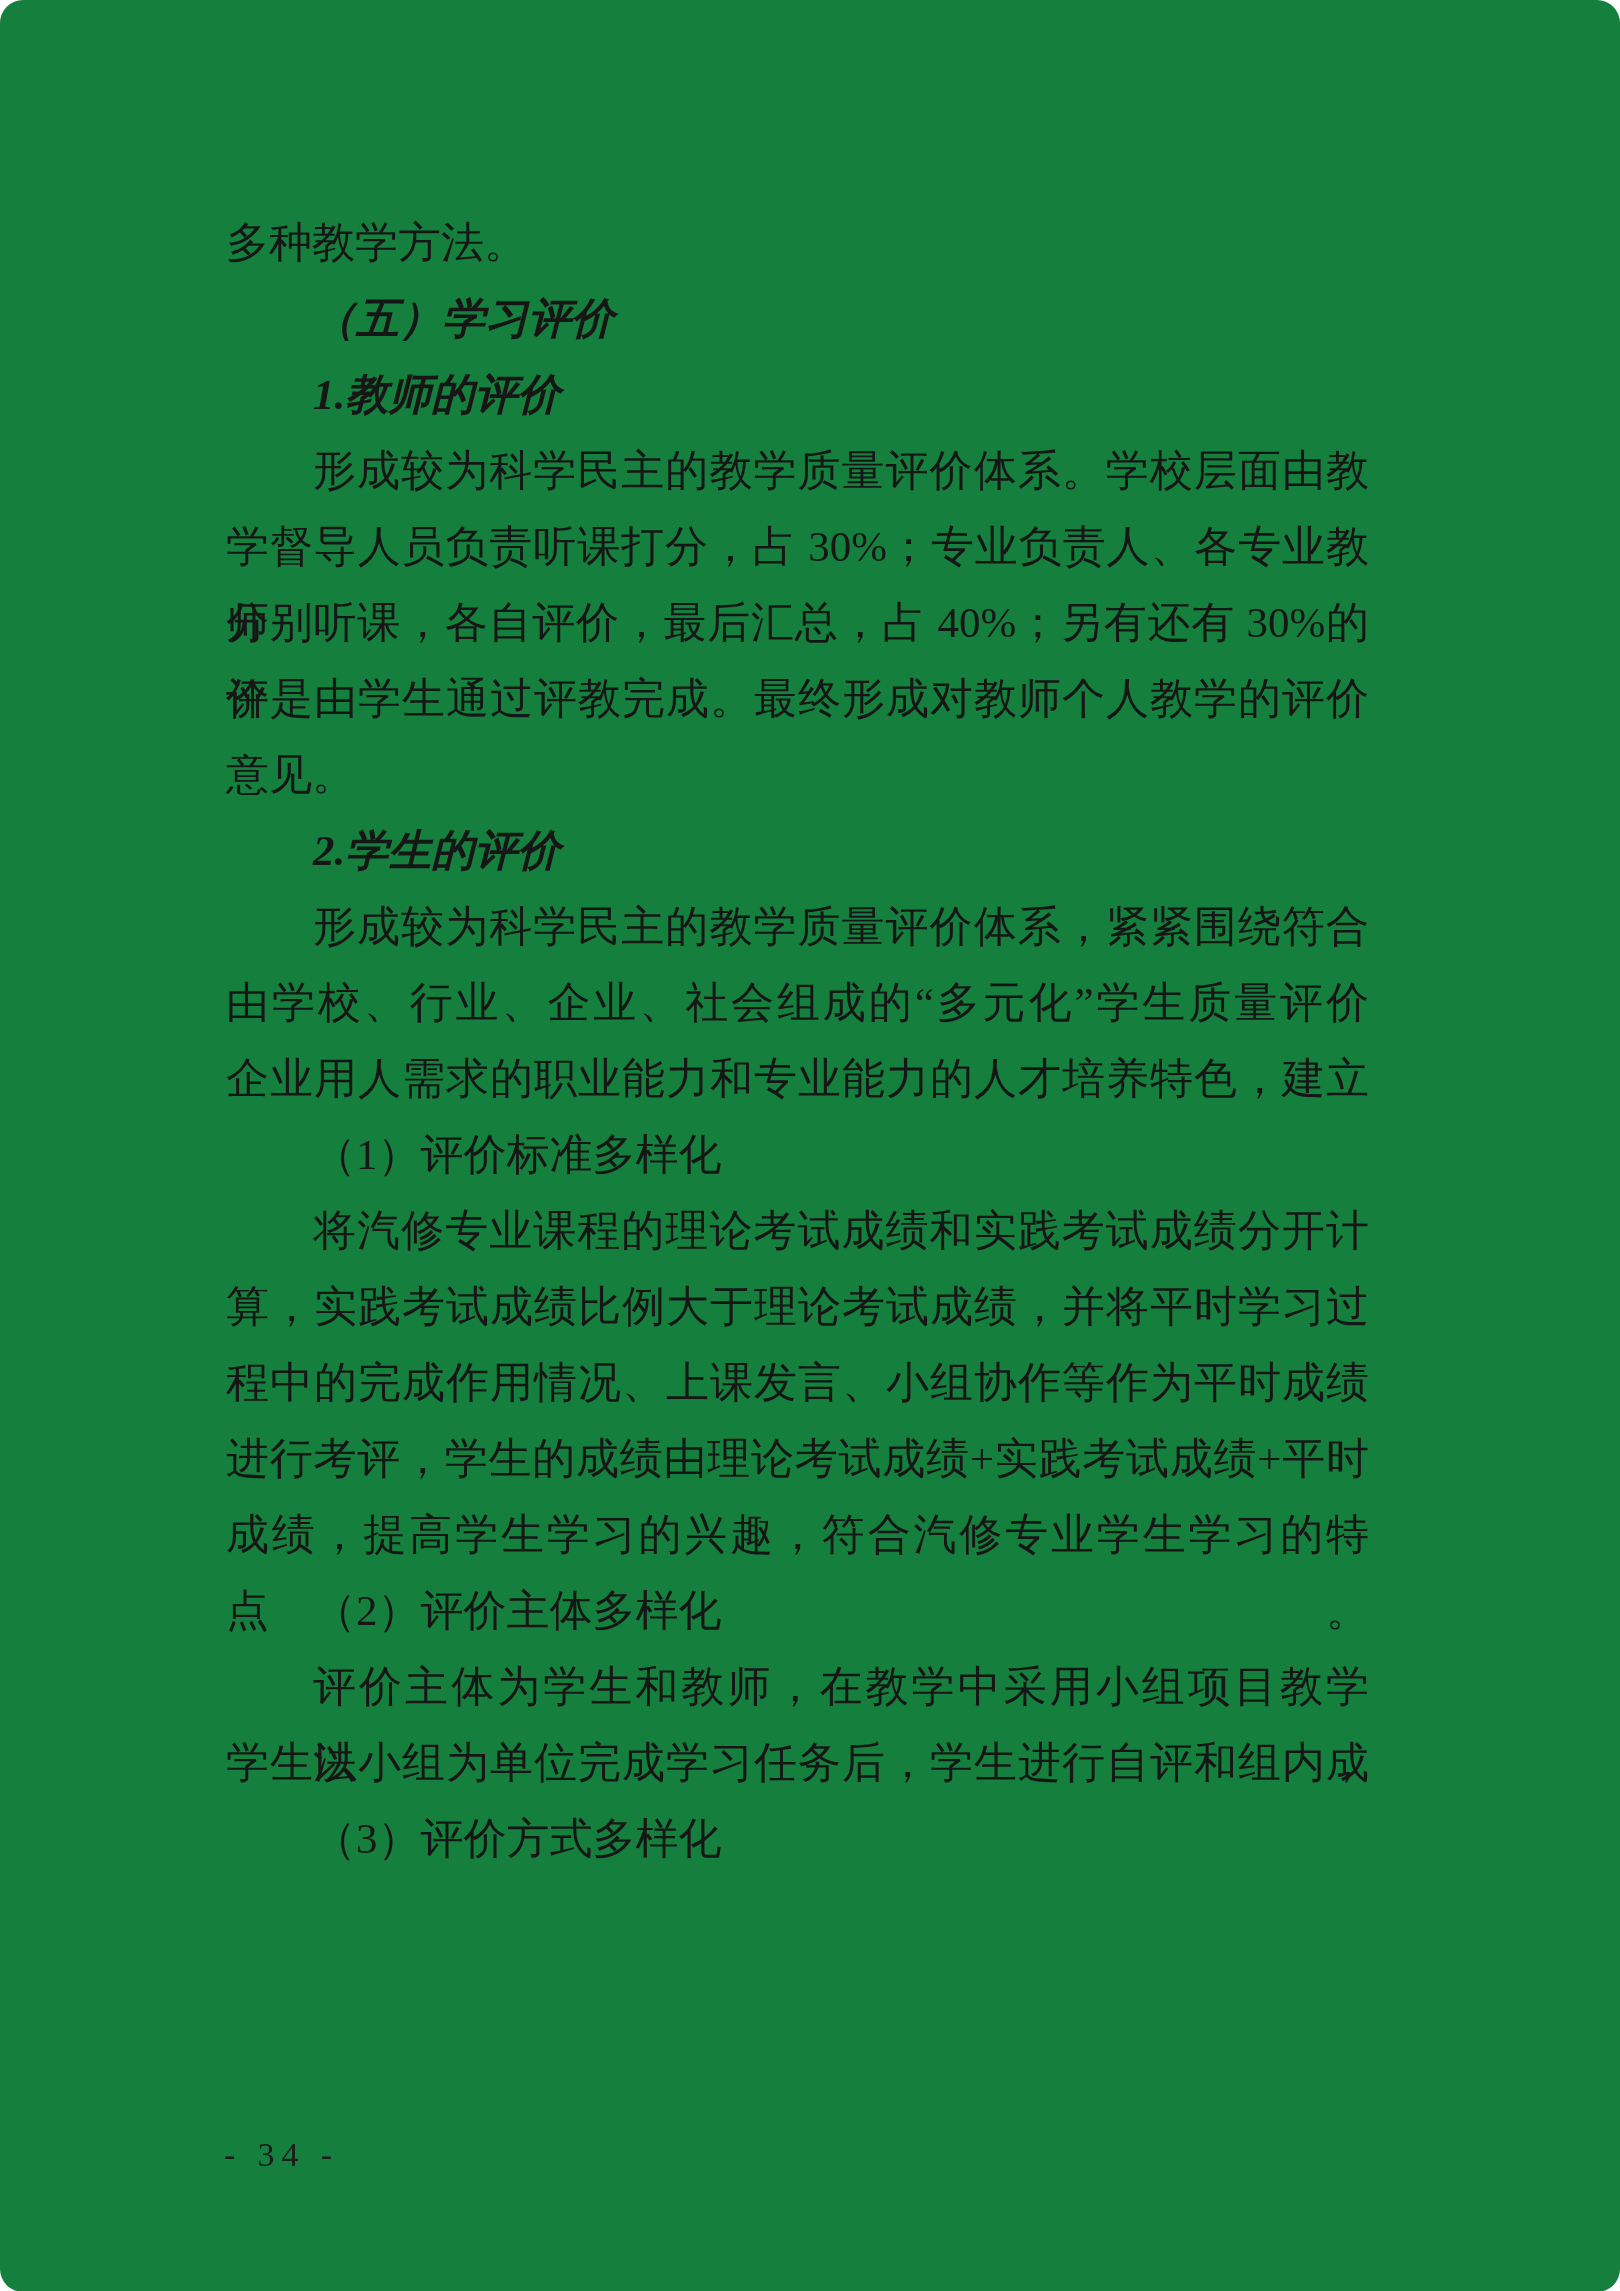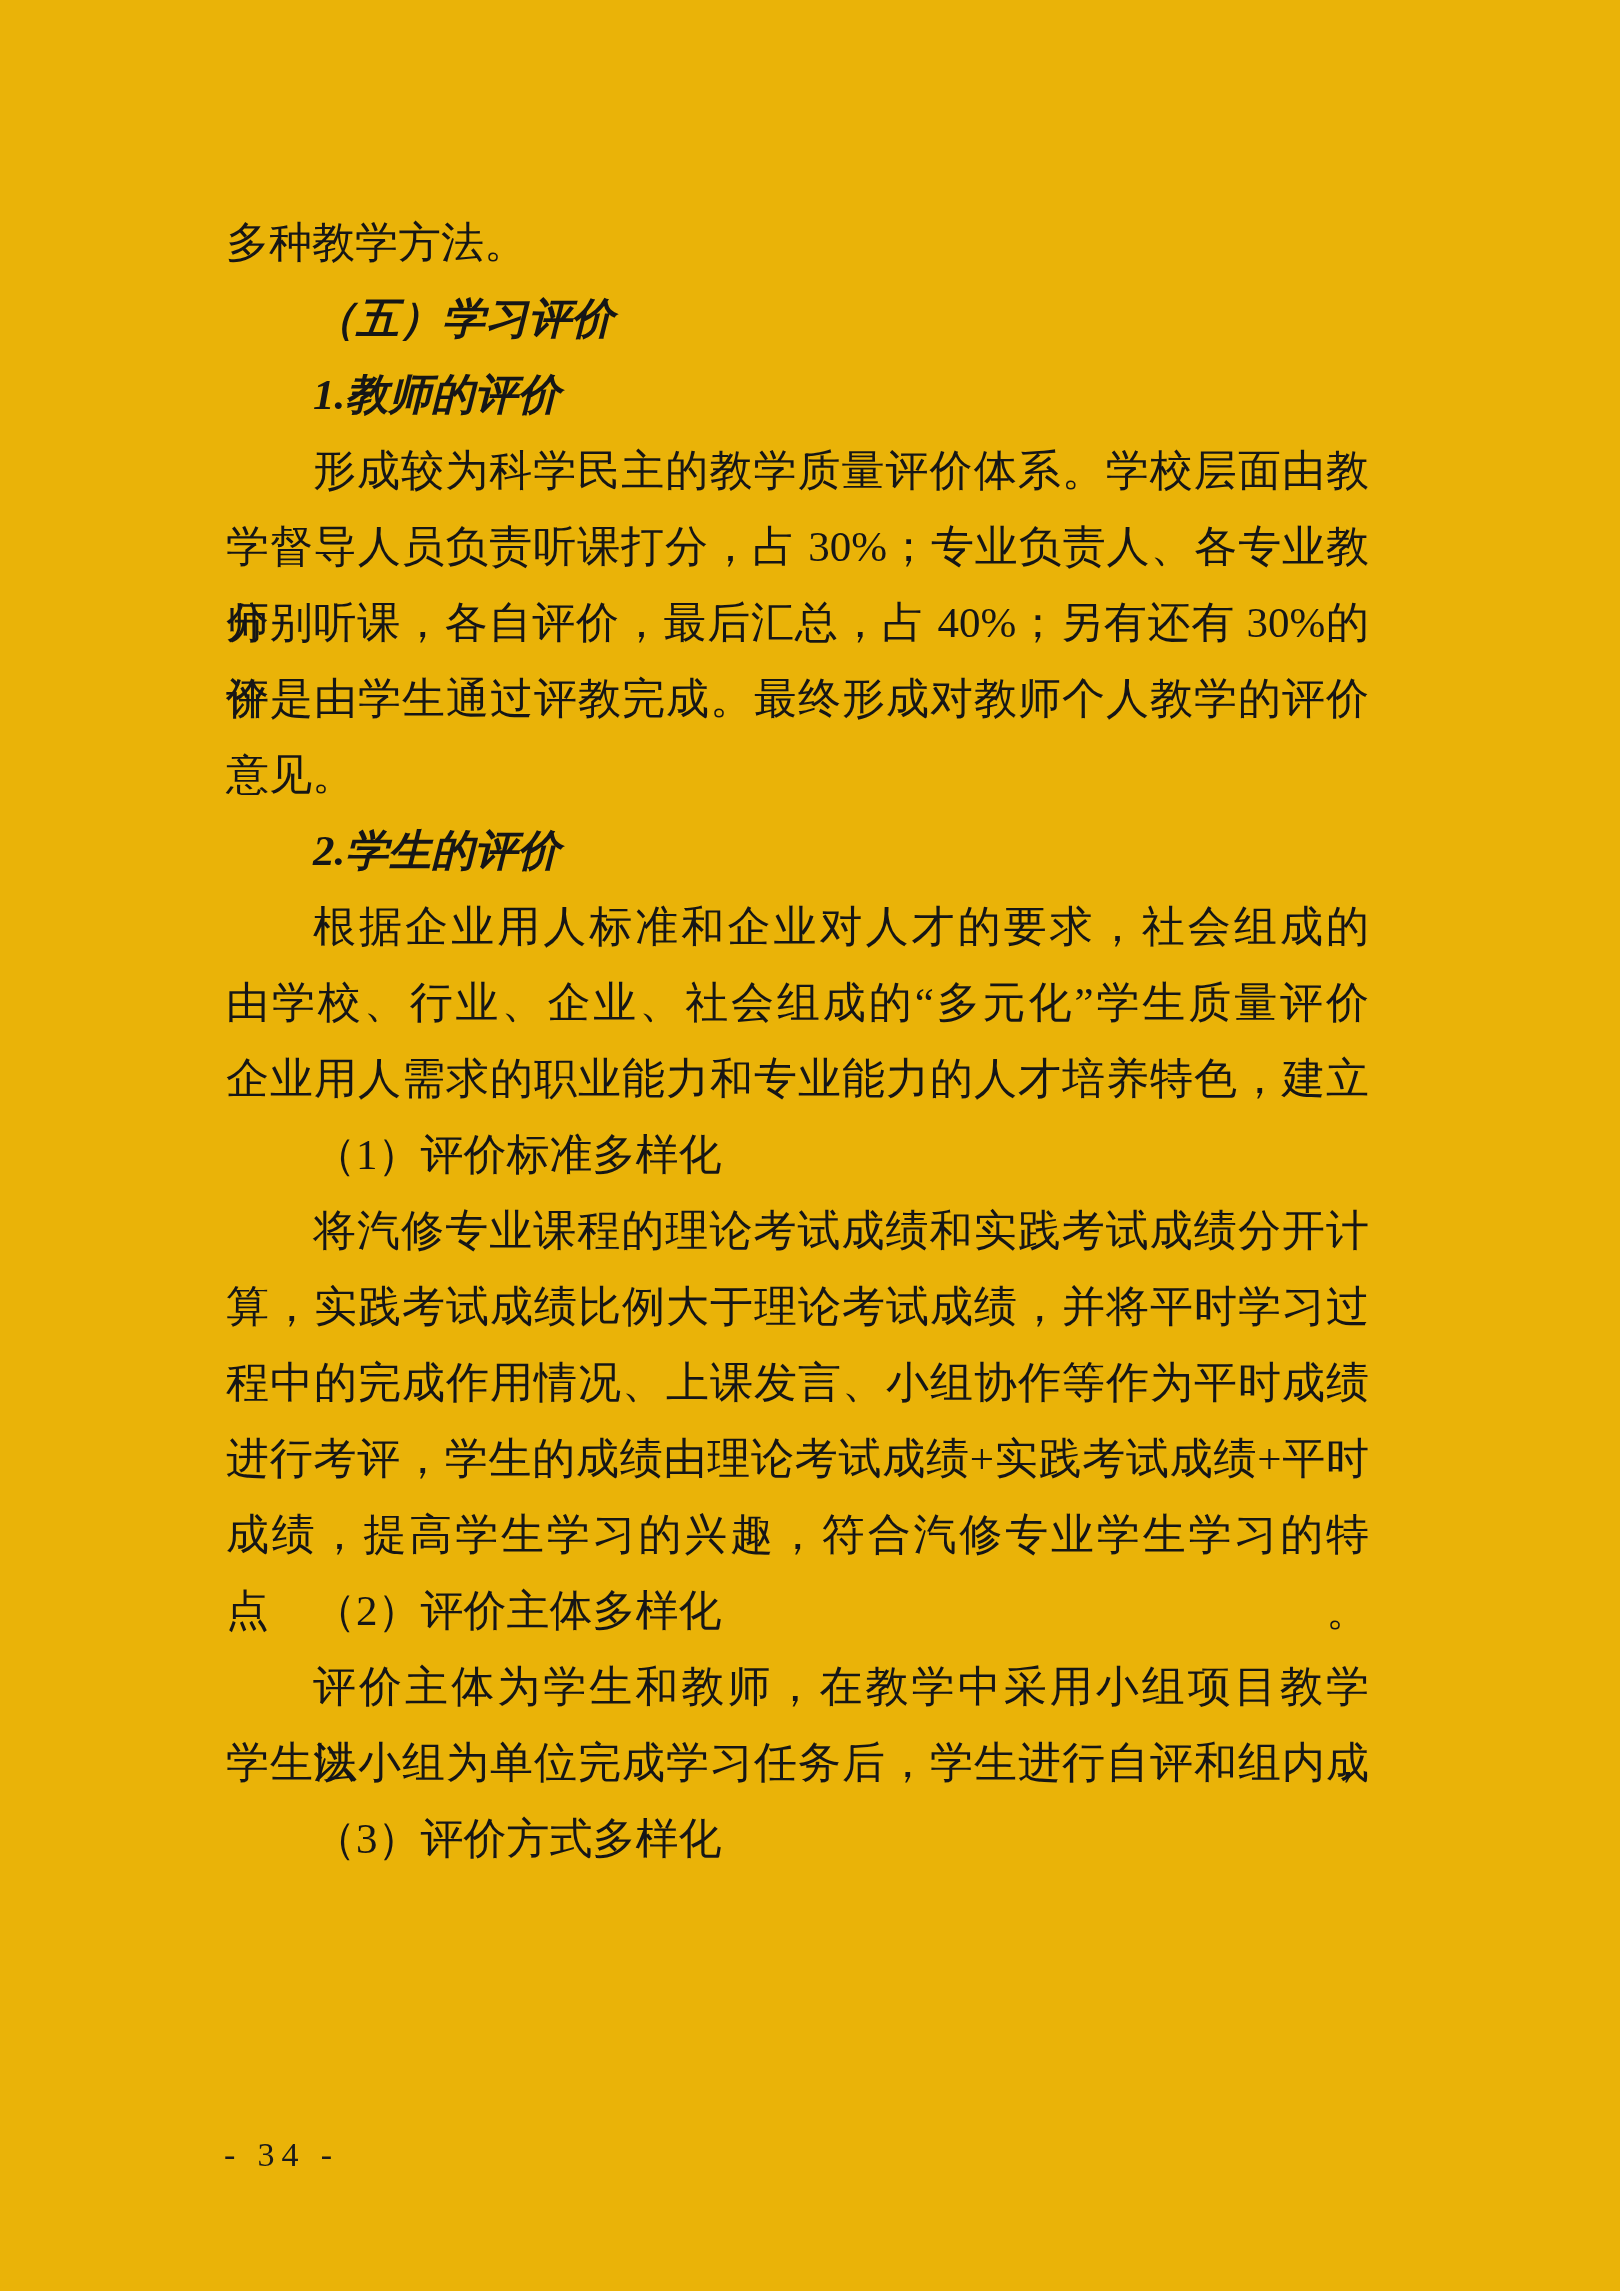--- a/index.html
+++ b/index.html
@@ -11,21 +11,22 @@
     width: 1620px;
     height: 2292px;
     position: relative;
     overflow: hidden;
     font-family: "Liberation Serif", "DejaVu Serif", serif;
     color: #161616;
   }
   .page {
     position: absolute;
     inset: 0;
-    background: #eab308;
+    background: #15803d;
+    border-radius: 23px;
   }
   .text-block {
     position: absolute;
     left: 226px;
     top: 205px;
     width: 1143px;
   }
   .doc-line {
     height: 76px;
     line-height: 76px;
@@ -67,21 +68,21 @@
   <div class="text-block">
     <div class="doc-line">多种教学方法。</div>
     <div class="doc-line heading indent">（五）学习评价</div>
     <div class="doc-line heading indent">1.教师的评价</div>
     <div class="doc-line fill indent">形成较为科学民主的教学质量评价体系。学校层面由教</div>
     <div class="doc-line fill">学督导人员负责听课打分，占 30%；专业负责人、各专业教师</div>
     <div class="doc-line fill">分别听课，各自评价，最后汇总，占 40%；另有还有 30%的评</div>
     <div class="doc-line fill">价是由学生通过评教完成。最终形成对教师个人教学的评价</div>
     <div class="doc-line">意见。</div>
     <div class="doc-line heading indent">2.学生的评价</div>
-    <div class="doc-line fill indent">根据企业用人标准和企业对人才的要求，社会组成的</div>
+    <div class="doc-line fill indent">形成较为科学民主的教学质量评价体系，紧紧围绕符合</div>
     <div class="doc-line fill">由学校、行业、企业、社会组成的“多元化”学生质量评价</div>
     <div class="doc-line fill">企业用人需求的职业能力和专业能力的人才培养特色，建立</div>
     <div class="doc-line indent">（1）评价标准多样化</div>
     <div class="doc-line fill indent">将汽修专业课程的理论考试成绩和实践考试成绩分开计</div>
     <div class="doc-line fill">算，实践考试成绩比例大于理论考试成绩，并将平时学习过</div>
     <div class="doc-line fill">程中的完成作用情况、上课发言、小组协作等作为平时成绩</div>
     <div class="doc-line fill">进行考评，学生的成绩由理论考试成绩+实践考试成绩+平时</div>
     <div class="doc-line fill">成绩，提高学生学习的兴趣，符合汽修专业学生学习的特点。</div>
     <div class="doc-line indent">（2）评价主体多样化</div>
     <div class="doc-line fill indent">评价主体为学生和教师，在教学中采用小组项目教学法，</div>

